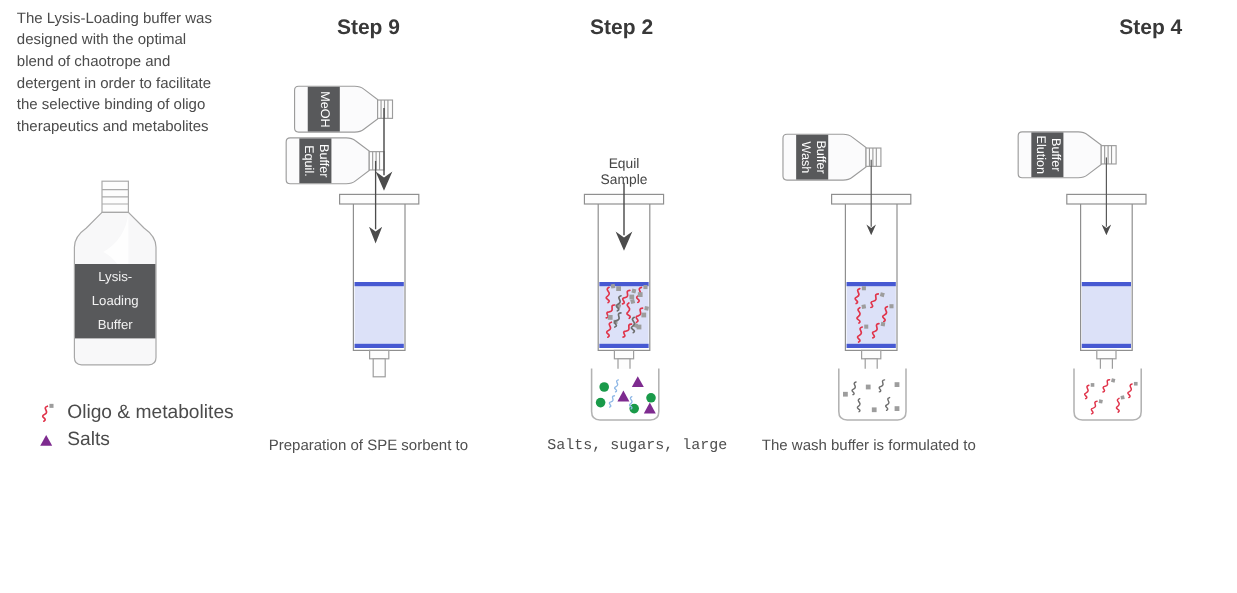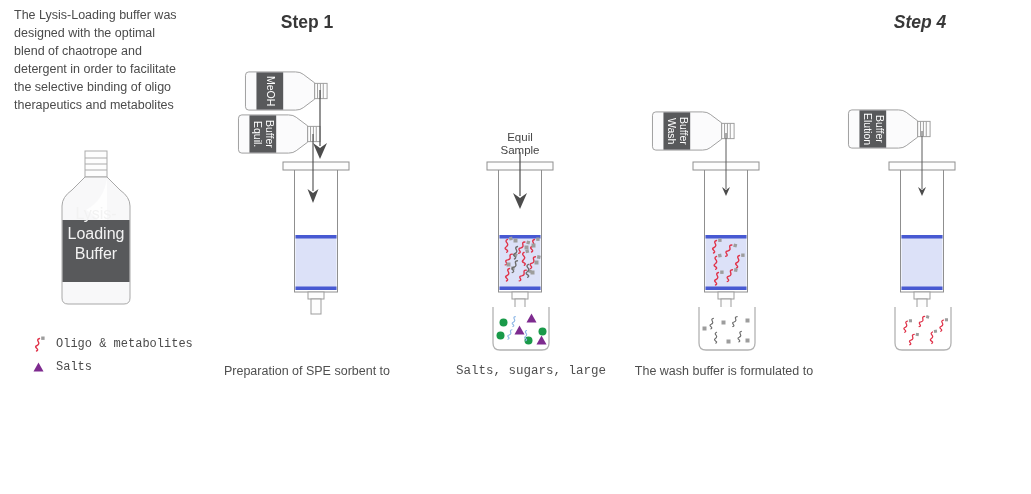--- a/index.html
+++ b/index.html
@@ -6,27 +6,27 @@
   .canvas{position:relative;width:1031px;height:378px;background:#fff;overflow:hidden;
           font-family:"Liberation Sans", sans-serif;color:#4a4a4a;}
   .abs{position:absolute;}
   .intro{position:absolute;left:14px;top:6px;width:170px;font-size:12.5px;line-height:1.44;margin:0;color:#4b4b4b;}
   .step-title{position:absolute;top:12px;width:130px;text-align:center;font-size:17.5px;font-weight:bold;color:#383838;margin:0;}
   .step-desc{position:absolute;top:363px;text-align:center;font-size:12.5px;line-height:1.42;color:#4f4f4f;margin:0;}
   .bottle{position:absolute;width:88px;height:42px;}
   .bottle-label{position:absolute;left:14px;top:2px;width:27px;height:38px;display:flex;align-items:center;justify-content:center;
     writing-mode:vertical-lr;white-space:pre-line;color:#fff;font-size:10.5px;line-height:12px;text-align:center;}
   .lysis-bottle{position:absolute;left:52px;top:148px;width:88px;height:160px;}
-  .lysis-label{position:absolute;left:10px;top:55px;width:68px;height:62px;display:flex;align-items:center;justify-content:center;
-    text-align:center;white-space:pre-line;color:#f2f2f2;font-size:16px;line-height:20px;}
+  .lysis-label{position:absolute;left:10px;top:72px;width:68px;height:62px;display:flex;align-items:center;justify-content:center;
+    text-align:center;white-space:pre-line;color:#f2f2f2;font-size:11px;line-height:20px;}
   .annotation{position:absolute;width:70px;text-align:center;font-size:11.5px;line-height:12.5px;white-space:pre-line;color:#454545;}
   .legend{position:absolute;left:30px;top:334px;display:flex;flex-direction:column;gap:4px;}
   .legend-row{display:flex;align-items:center;gap:10px;height:19px;}
   .legend-icon{width:16px;display:flex;align-items:center;justify-content:center;}
-  .legend-label{font-size:12px;color:#4b4b4b;font-family:Liberation Mono, monospace;}
+  .legend-label{font-size:16px;color:#4b4b4b;}
   .p-field{position:absolute;}
   .particle{position:absolute;display:block;line-height:0;}
   svg{display:block;}
 </style>
 </head>
 <body>
 
 <div class="canvas">
 
   <p class="intro">The Lysis-Loading buffer was designed with the optimal blend of chaotrope and detergent in order to facilitate the selective binding of oligo therapeutics and metabolites</p>
@@ -81,21 +81,21 @@
     <div class="legend-row">
       <span class="legend-icon">
           <svg width="13" height="16" viewBox="0 0 13 16">
             <path d="M7.5,2.5 C2.5,4 10,7 5,9.5 C0.5,11.5 8.5,13 4.5,15" fill="none" stroke="#6e6e6e" stroke-width="1.4" stroke-linecap="round"></path>
           </svg>
         </span>
       <span class="legend-label">Genomic</span>
     </div>
   </div>
 
-  <h2 class="step-title" style="left:242px;">Step 1</h2>
+  <h2 class="step-title" style="left:242px;">Step 9</h2>
 
   <div class="bottle" style="left:243px;top:70px;">
     <svg width="88" height="42" viewBox="0 0 92 44">
       <path d="M6,2 L55,2 Q60,2 63,4.5 L75,13.5 L75,30.5 L63,39.5 Q60,42 55,42 L6,42 Q2.5,42 2.5,38.5 L2.5,5.5 Q2.5,2 6,2 Z" fill="#fbfbfc" stroke="#9c9c9c"></path>
       <rect x="75" y="14" width="13" height="16" fill="#fdfdfd" stroke="#9c9c9c"></rect>
       <path d="M78,14 V30 M81,14 V30 M84,14 V30" stroke="#9c9c9c" fill="none"></path>
       <rect x="14" y="2.5" width="28" height="39" fill="#58595b"></rect>
     </svg>
     <div class="bottle-label">MeOH</div>
   </div>
@@ -125,20 +125,21 @@
     <line x1="8" y1="0" x2="8" y2="56" stroke="#4c4c4c" stroke-width="1.2"></line>
     <path d="M8,69 L1,53 L8,58 L15,53 Z" fill="#4c4c4c"></path>
   </svg>
   <svg class="abs" style="left:306px;top:134px;" width="14" height="70" viewBox="0 0 14 70">
     <line x1="7" y1="0" x2="7" y2="57" stroke="#4c4c4c" stroke-width="1.1"></line>
     <path d="M7,69 L1.5,55 L7,59 L12.5,55 Z" fill="#4c4c4c"></path>
   </svg>
 
   <p class="step-desc" style="left:209px;width:196px;">Preparation of SPE sorbent to selectively retain the oligo of interest and its metabolites.</p>
 
+  <h2 class="step-title" style="left:453px;">Step 2</h2>
 
   <div class="annotation" style="left:485px;top:131px;">Equil
 Sample</div>
 
   <svg class="abs" style="left:486px;top:157px;" width="68" height="170" viewBox="0 0 68 170">
     <rect x="12.5" y="12" width="43" height="123" fill="#ffffff" stroke="#8f8f8f"></rect>
     <rect x="13.5" y="78" width="41" height="55" fill="#dce1f8"></rect>
     <rect x="13.5" y="78" width="41" height="3.5" fill="#4759d2"></rect>
     <rect x="13.5" y="129.5" width="41" height="3.5" fill="#4759d2"></rect>
     <rect x="1" y="5" width="66" height="8" fill="#fdfdfd" stroke="#8f8f8f"></rect>
@@ -417,21 +418,21 @@
       </span>
       <span class="particle" style="left: 24px; top: 26px;">
         <svg width="5" height="5" viewBox="0 0 5 5">
           <rect x="0.5" y="0.5" width="4" height="4" fill="#9d9d9d"></rect>
         </svg>
       </span>
     </div>
 
   <p class="step-desc" style="left:624px;width:200px;">The wash buffer is formulated to strip off lipids and remaining cartridge from the sorbent, while not disturbing the oligo therapeutics and its metabolites.</p>
 
-  <h2 class="step-title" style="left:855px;font-style:italic;">Step 4</h2>
+  <h2 class="step-title" style="left:894px;">Step 4</h2>
 
   <div class="bottle" style="left:846px;top:108px;">
     <svg width="88" height="42" viewBox="0 0 92 44">
       <path d="M6,2 L55,2 Q60,2 63,4.5 L75,13.5 L75,30.5 L63,39.5 Q60,42 55,42 L6,42 Q2.5,42 2.5,38.5 L2.5,5.5 Q2.5,2 6,2 Z" fill="#fbfbfc" stroke="#9c9c9c"></path>
       <rect x="75" y="14" width="13" height="16" fill="#fdfdfd" stroke="#9c9c9c"></rect>
       <path d="M78,14 V30 M81,14 V30 M84,14 V30" stroke="#9c9c9c" fill="none"></path>
       <rect x="14" y="2.5" width="28" height="39" fill="#58595b"></rect>
     </svg>
     <div class="bottle-label">Elution
 Buffer</div>

